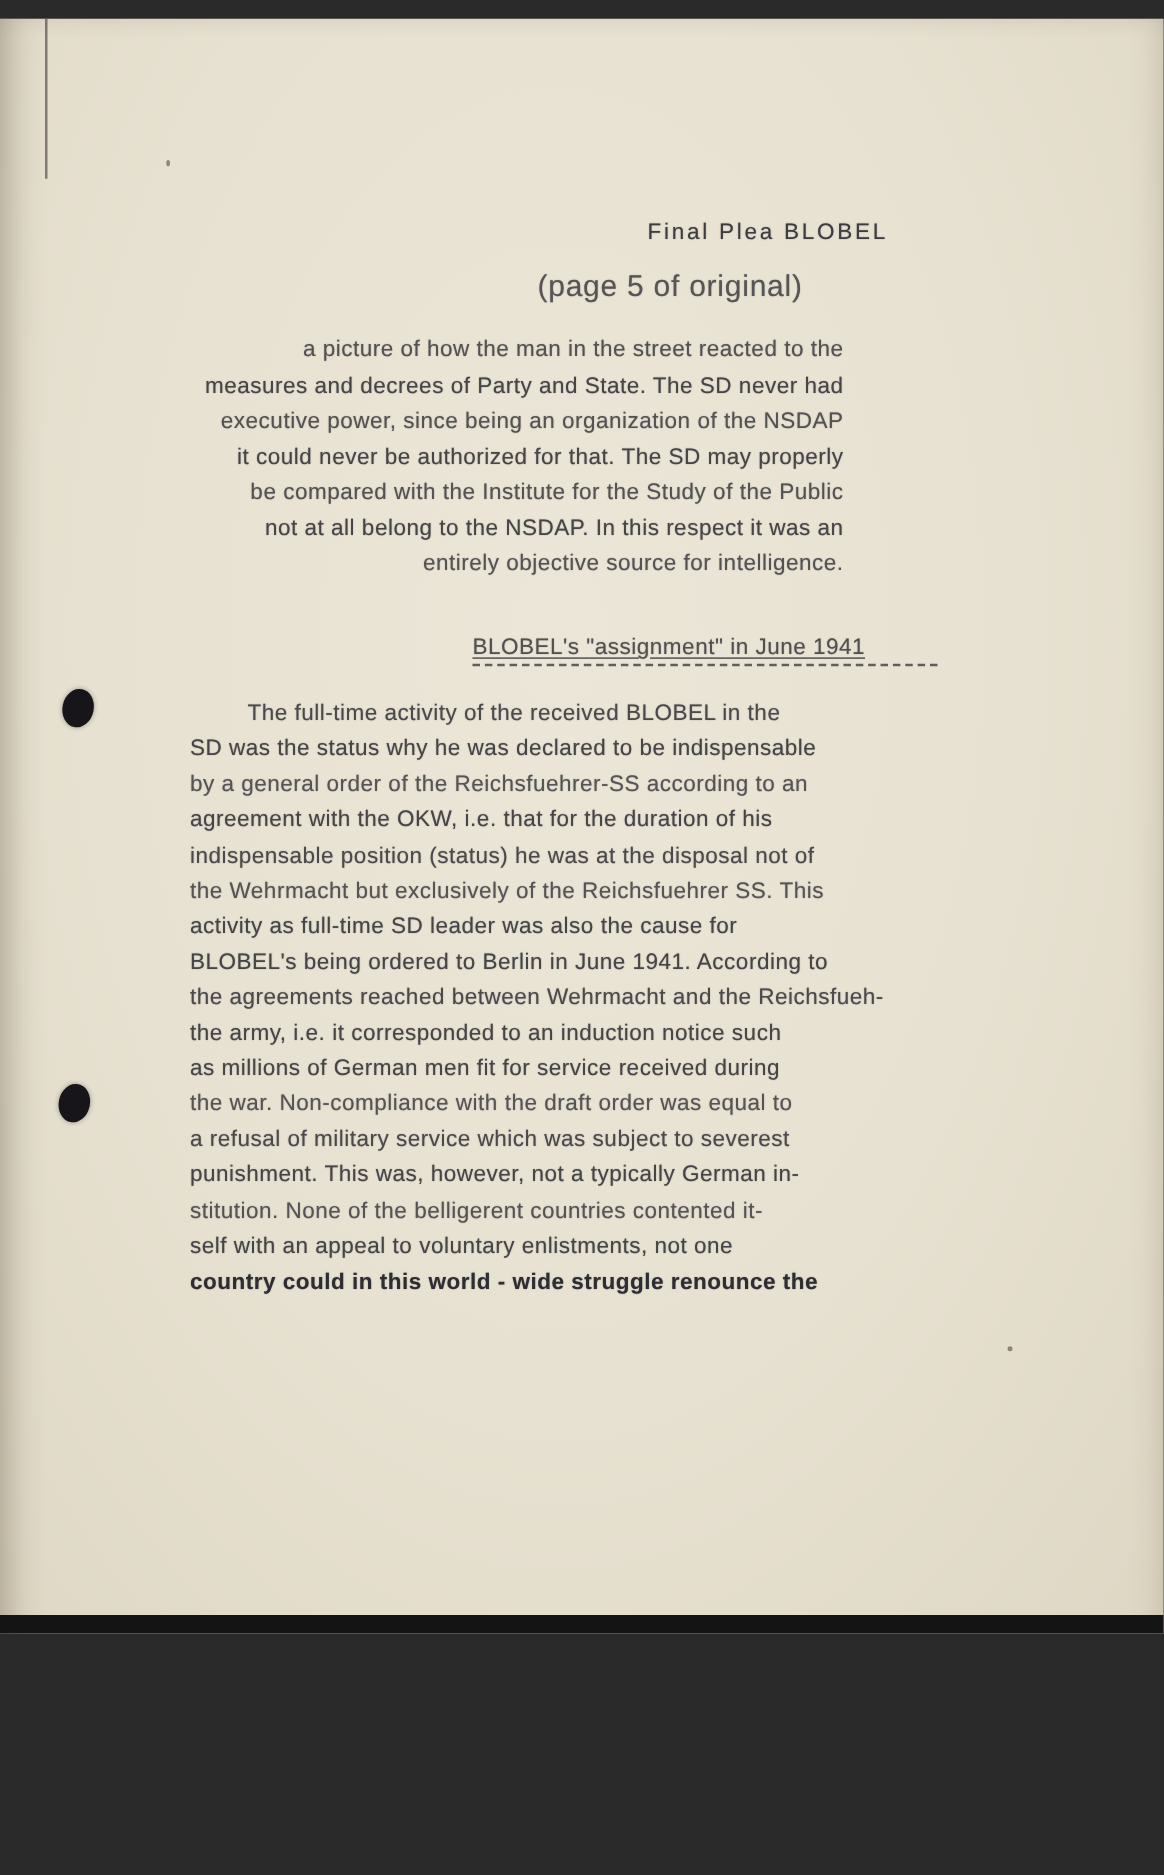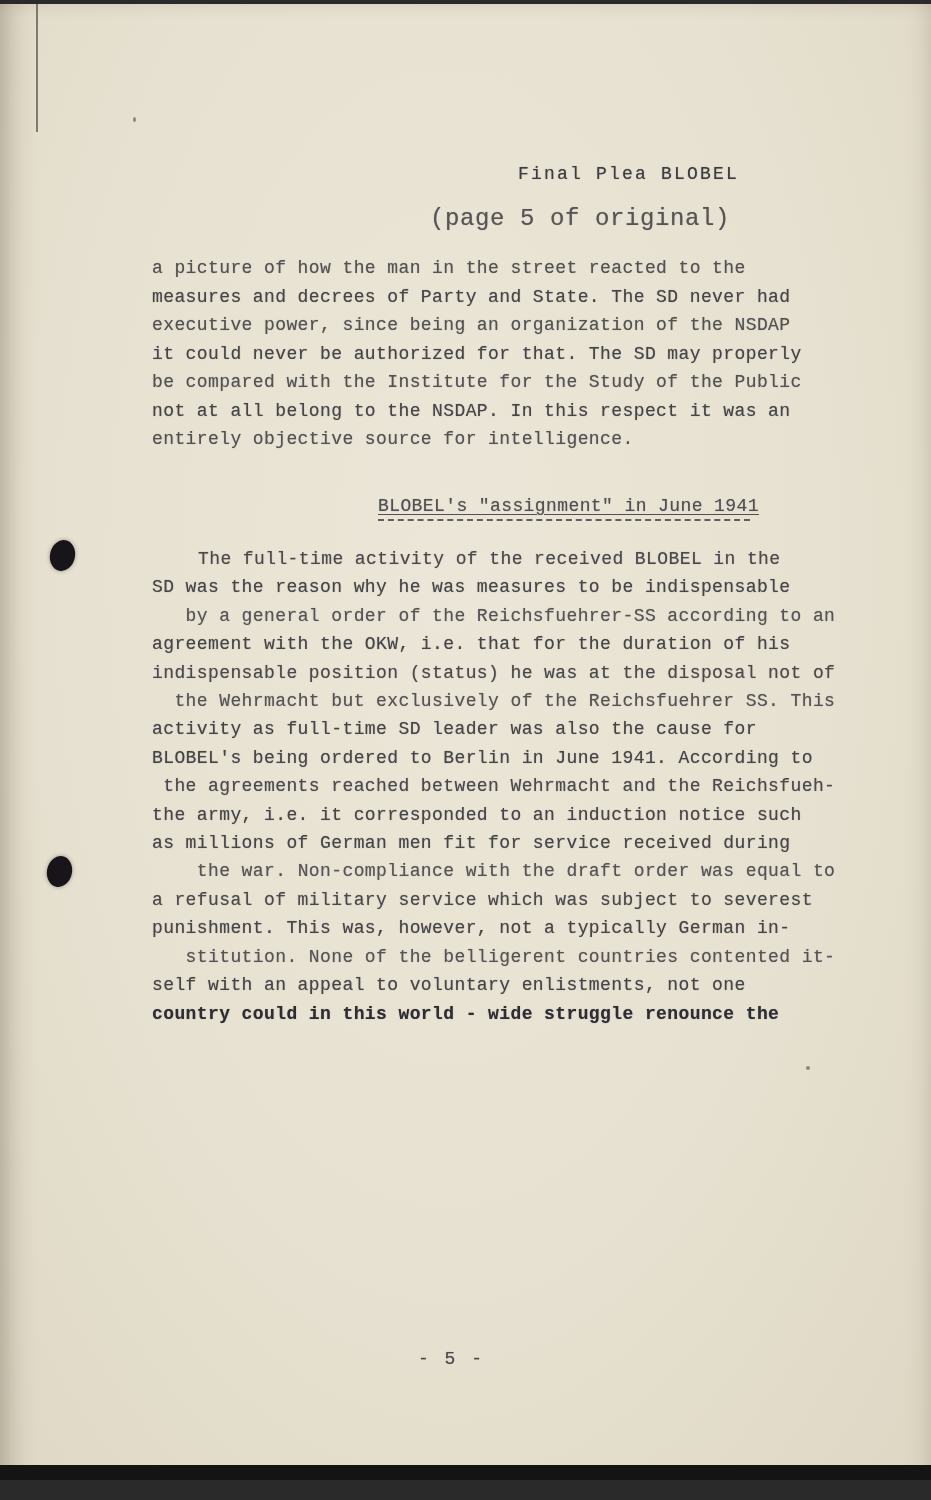--- a/index.html
+++ b/index.html
@@ -1,45 +1,45 @@
 <!DOCTYPE html>
 <html><head>
 <meta charset="utf-8">
 <style>
   html,body{margin:0;padding:0;background:#2a2a2a;}
   .page{
     position:relative;
-    width:931px;height:1476px;
-    margin:4px auto;
+    width:931px;height:1292px;
+    margin:15px auto;
     overflow:hidden;
-    font-family:Liberation Mono, monospace;
+    font-family:Liberation Sans, sans-serif;
     color:#3d3c40;
     background:
       radial-gradient(ellipse at 48% 38%, #ebe6d7 0%, #e7e1d1 55%, #ded7c4 100%);
     box-shadow:inset 22px 0 30px -18px rgba(90,80,60,.45), inset -14px 0 26px -16px rgba(110,100,80,.35);
   }
   .edge-line{position:absolute;left:36px;top:0;width:2px;height:128px;background:rgba(45,42,40,.55);}
   .hole{position:absolute;width:25px;height:31px;background:#18151a;border-radius:50%;transform:rotate(12deg);box-shadow:0 0 4px rgba(0,0,0,.35);}
   .hole1{left:50px;top:536px;}
   .hole2{left:47px;top:852px;}
   .speck{position:absolute;border-radius:50%;background:rgba(70,62,52,.55);}
   .speck1{left:133px;top:113px;width:3px;height:5px;}
   .speck2{left:806px;top:1062px;width:4px;height:4px;}
   .bottom-bar{position:absolute;left:0;bottom:0;width:100%;height:15px;background:#141414;}
 
   .txt{white-space:pre;text-shadow:0 0 1px rgba(58,56,62,.55);}
   .title{position:absolute;left:518px;top:160px;font-size:18px;letter-spacing:2.2px;}
   .subtitle{position:absolute;left:430px;top:201px;font-size:24px;letter-spacing:.6px;opacity:.85;}
 
   .para{position:absolute;font-size:18px;letter-spacing:.4px;line-height:28.5px;filter:blur(.2px);}
-  .p1{left:152px;top:250px;}
+  .p1{left:164px;top:250px;text-align:right;}
   .p2{left:152px;top:541px;line-height:28.4px;}
   .line{opacity:.95;}
   .p1 .line:nth-child(odd){opacity:.87;}
-  .p2 .line:nth-child(3n){opacity:.86;text-align:right;}
+  .p2 .line:nth-child(3n){opacity:.86;}
   .p2 .line:nth-child(4n+1){opacity:.92;}
   .indent{padding-left:46px;}
   .dark{font-weight:bold;color:#2e2d33;opacity:1 !important;}
 
   .heading-wrap{position:absolute;left:378px;top:492px;font-size:18px;letter-spacing:.4px;}
   .heading{text-decoration:underline;text-underline-offset:3px;opacity:.88;}
   .heading-wrap::after{content:"";display:block;margin-top:3px;border-top:2px dashed rgba(62,60,66,.8);width:372px;}
 
   .page-number{position:absolute;left:418px;top:1345px;font-size:18px;letter-spacing:2.5px;opacity:.92;}
 </style>
@@ -66,21 +66,21 @@
     <div class="txt line">not at all belong to the NSDAP. In this respect it was an</div>
     <div class="txt line">entirely objective source for intelligence.</div>
   </div>
 
   <div class="heading-wrap">
     <span class="txt heading">BLOBEL's "assignment" in June 1941</span>
   </div>
 
   <div class="para p2">
     <div class="txt line indent">The full-time activity of the received BLOBEL in the</div>
-    <div class="txt line">SD was the reason why he was measures to be indispensable</div>
+    <div class="txt line">SD was the status why he was declared to be indispensable</div>
     <div class="txt line">by a general order of the Reichsfuehrer-SS according to an</div>
     <div class="txt line">agreement with the OKW, i.e. that for the duration of his</div>
     <div class="txt line">indispensable position (status) he was at the disposal not of</div>
     <div class="txt line">the Wehrmacht but exclusively of the Reichsfuehrer SS. This</div>
     <div class="txt line">activity as full-time SD leader was also the cause for</div>
     <div class="txt line">BLOBEL's being ordered to Berlin in June 1941. According to</div>
     <div class="txt line">the agreements reached between Wehrmacht and the Reichsfueh-</div>
     <div class="txt line">the army, i.e. it corresponded to an induction notice such</div>
     <div class="txt line">as millions of German men fit for service received during</div>
     <div class="txt line">the war. Non-compliance with the draft order was equal to</div>

